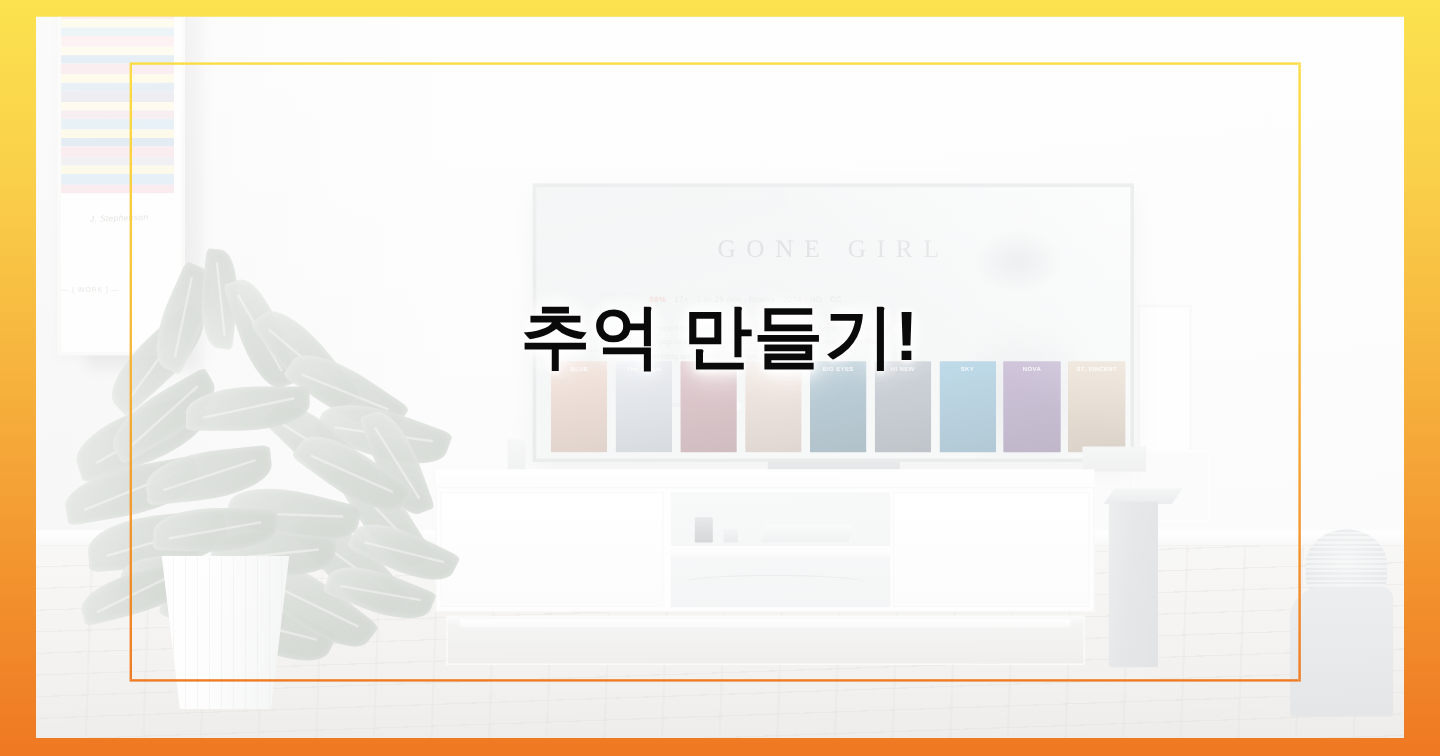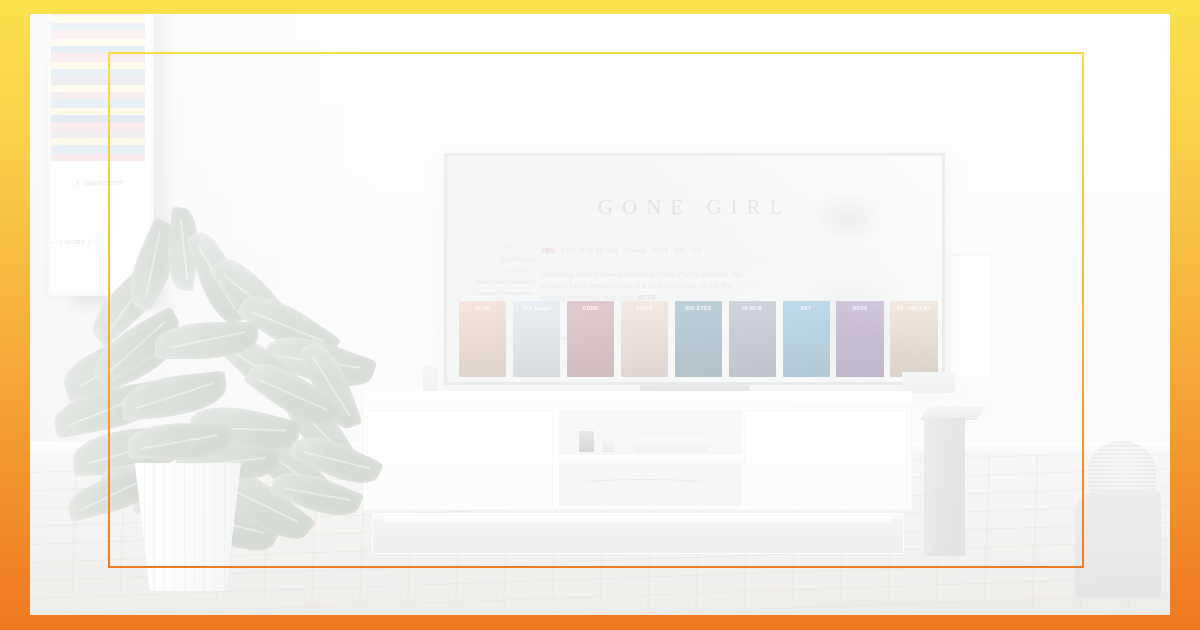--- a/index.html
+++ b/index.html
@@ -504,16 +504,17 @@
           <div class="leaf" style="left: 22%; top: 50%; width: 30%; height: 11%; transform: rotate(2deg);"></div>
           <div class="pot"></div>
       </div>
 
       <div id="veil"></div>
     </div>
 
     <div id="innerline"></div>
 
     <div id="headline">
+      <span class="ln">추억 만들기!</span>
     </div>
 
   </div>
 </div>
 
 </body></html>

